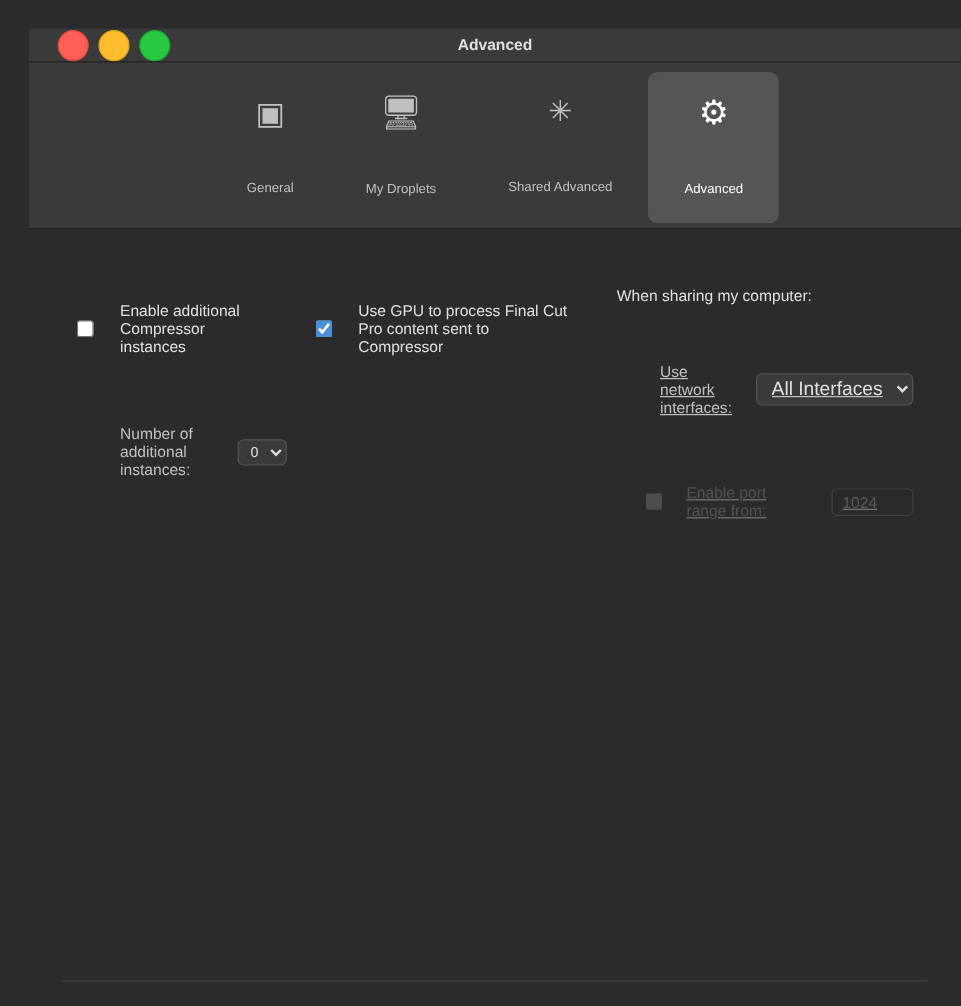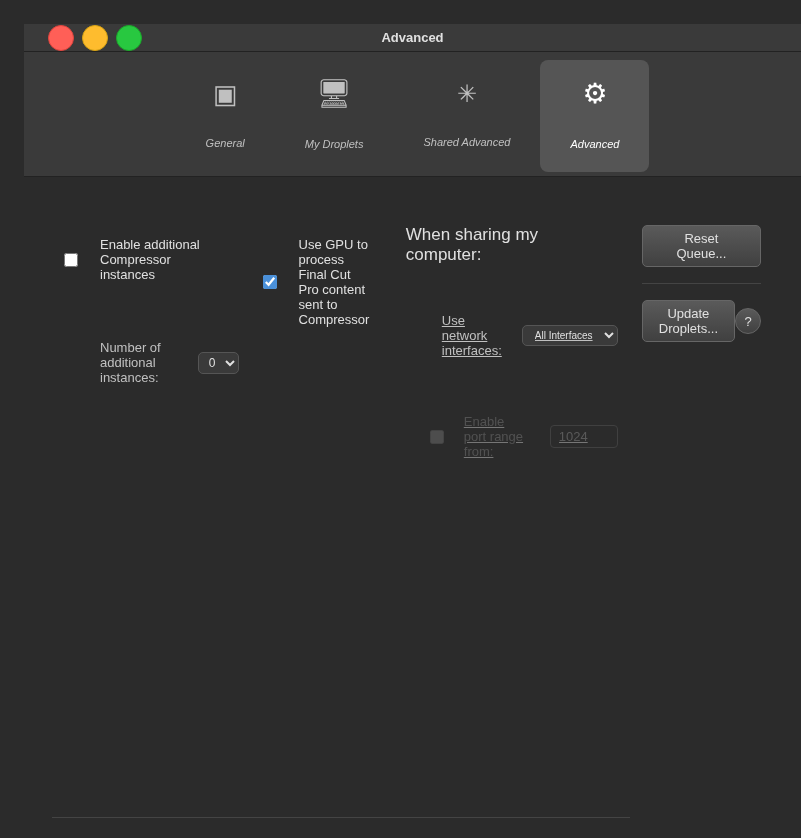--- a/index.html
+++ b/index.html
@@ -79,22 +79,21 @@
       color: #ffffff;
     }
 
     .toolbar-icon {
       font-size: 28px;
       line-height: 1;
     }
 
     .toolbar-label {
       font-size: 11px;
-      margin-top: 2px;
-      font-style: italic;
+      margin-top: 16px;
     }
 
     
     .main-content {
       flex: 1;
       padding: 20px 28px;
       display: flex;
       flex-direction: row;
       gap: 0;
     }
@@ -152,21 +151,21 @@
       width: 60px;
       text-align: center;
       cursor: pointer;
     }
 
     select.dropdown {
       background: #3a3a3a;
       border: 1px solid #555;
       border-radius: 5px;
       color: #e0e0e0;
-      font-size: 10px;
+      font-size: 16px;
       padding: 3px 8px;
       cursor: pointer;
       appearance: auto;
     }
 
     
     .description {
       font-size: 11px;
       color: #999;
       margin-left: 24px;
@@ -199,21 +198,21 @@
       width: 68px;
     }
 
     
     .sharing-section {
       padding: 16px 0;
       border-bottom: 1px solid #444;
     }
 
     .sharing-title {
-      font-size: 17px;
+      font-size: 13px;
       color: #e0e0e0;
       margin-bottom: 12px;
     }
 
     
     .buttons-area {
       display: flex;
       flex-direction: column;
       gap: 0;
     }
@@ -332,23 +331,14 @@
     </div>
 
     <div class="field-row checkbox-disabled">
       <input type="checkbox" id="port-range" disabled="" class="checkbox-disabled" style="">
       <label for="port-range" class="disabled-label">Enable port range from:</label>
       <input type="text" class="text-field text-field-small" value="1024" disabled="" style="">
     </div>
 
   </div>
 
-  <div class="buttons-area">
-    <div class="button-row">
-      <button class="mac-button">Reset Queue...</button>
-    </div>
-    <div class="button-row">
-      <button class="mac-button">Update Droplets...</button>
-      <button class="help-button">?</button>
-    </div>
-  </div>
 
 </div>
 
 </body></html>

